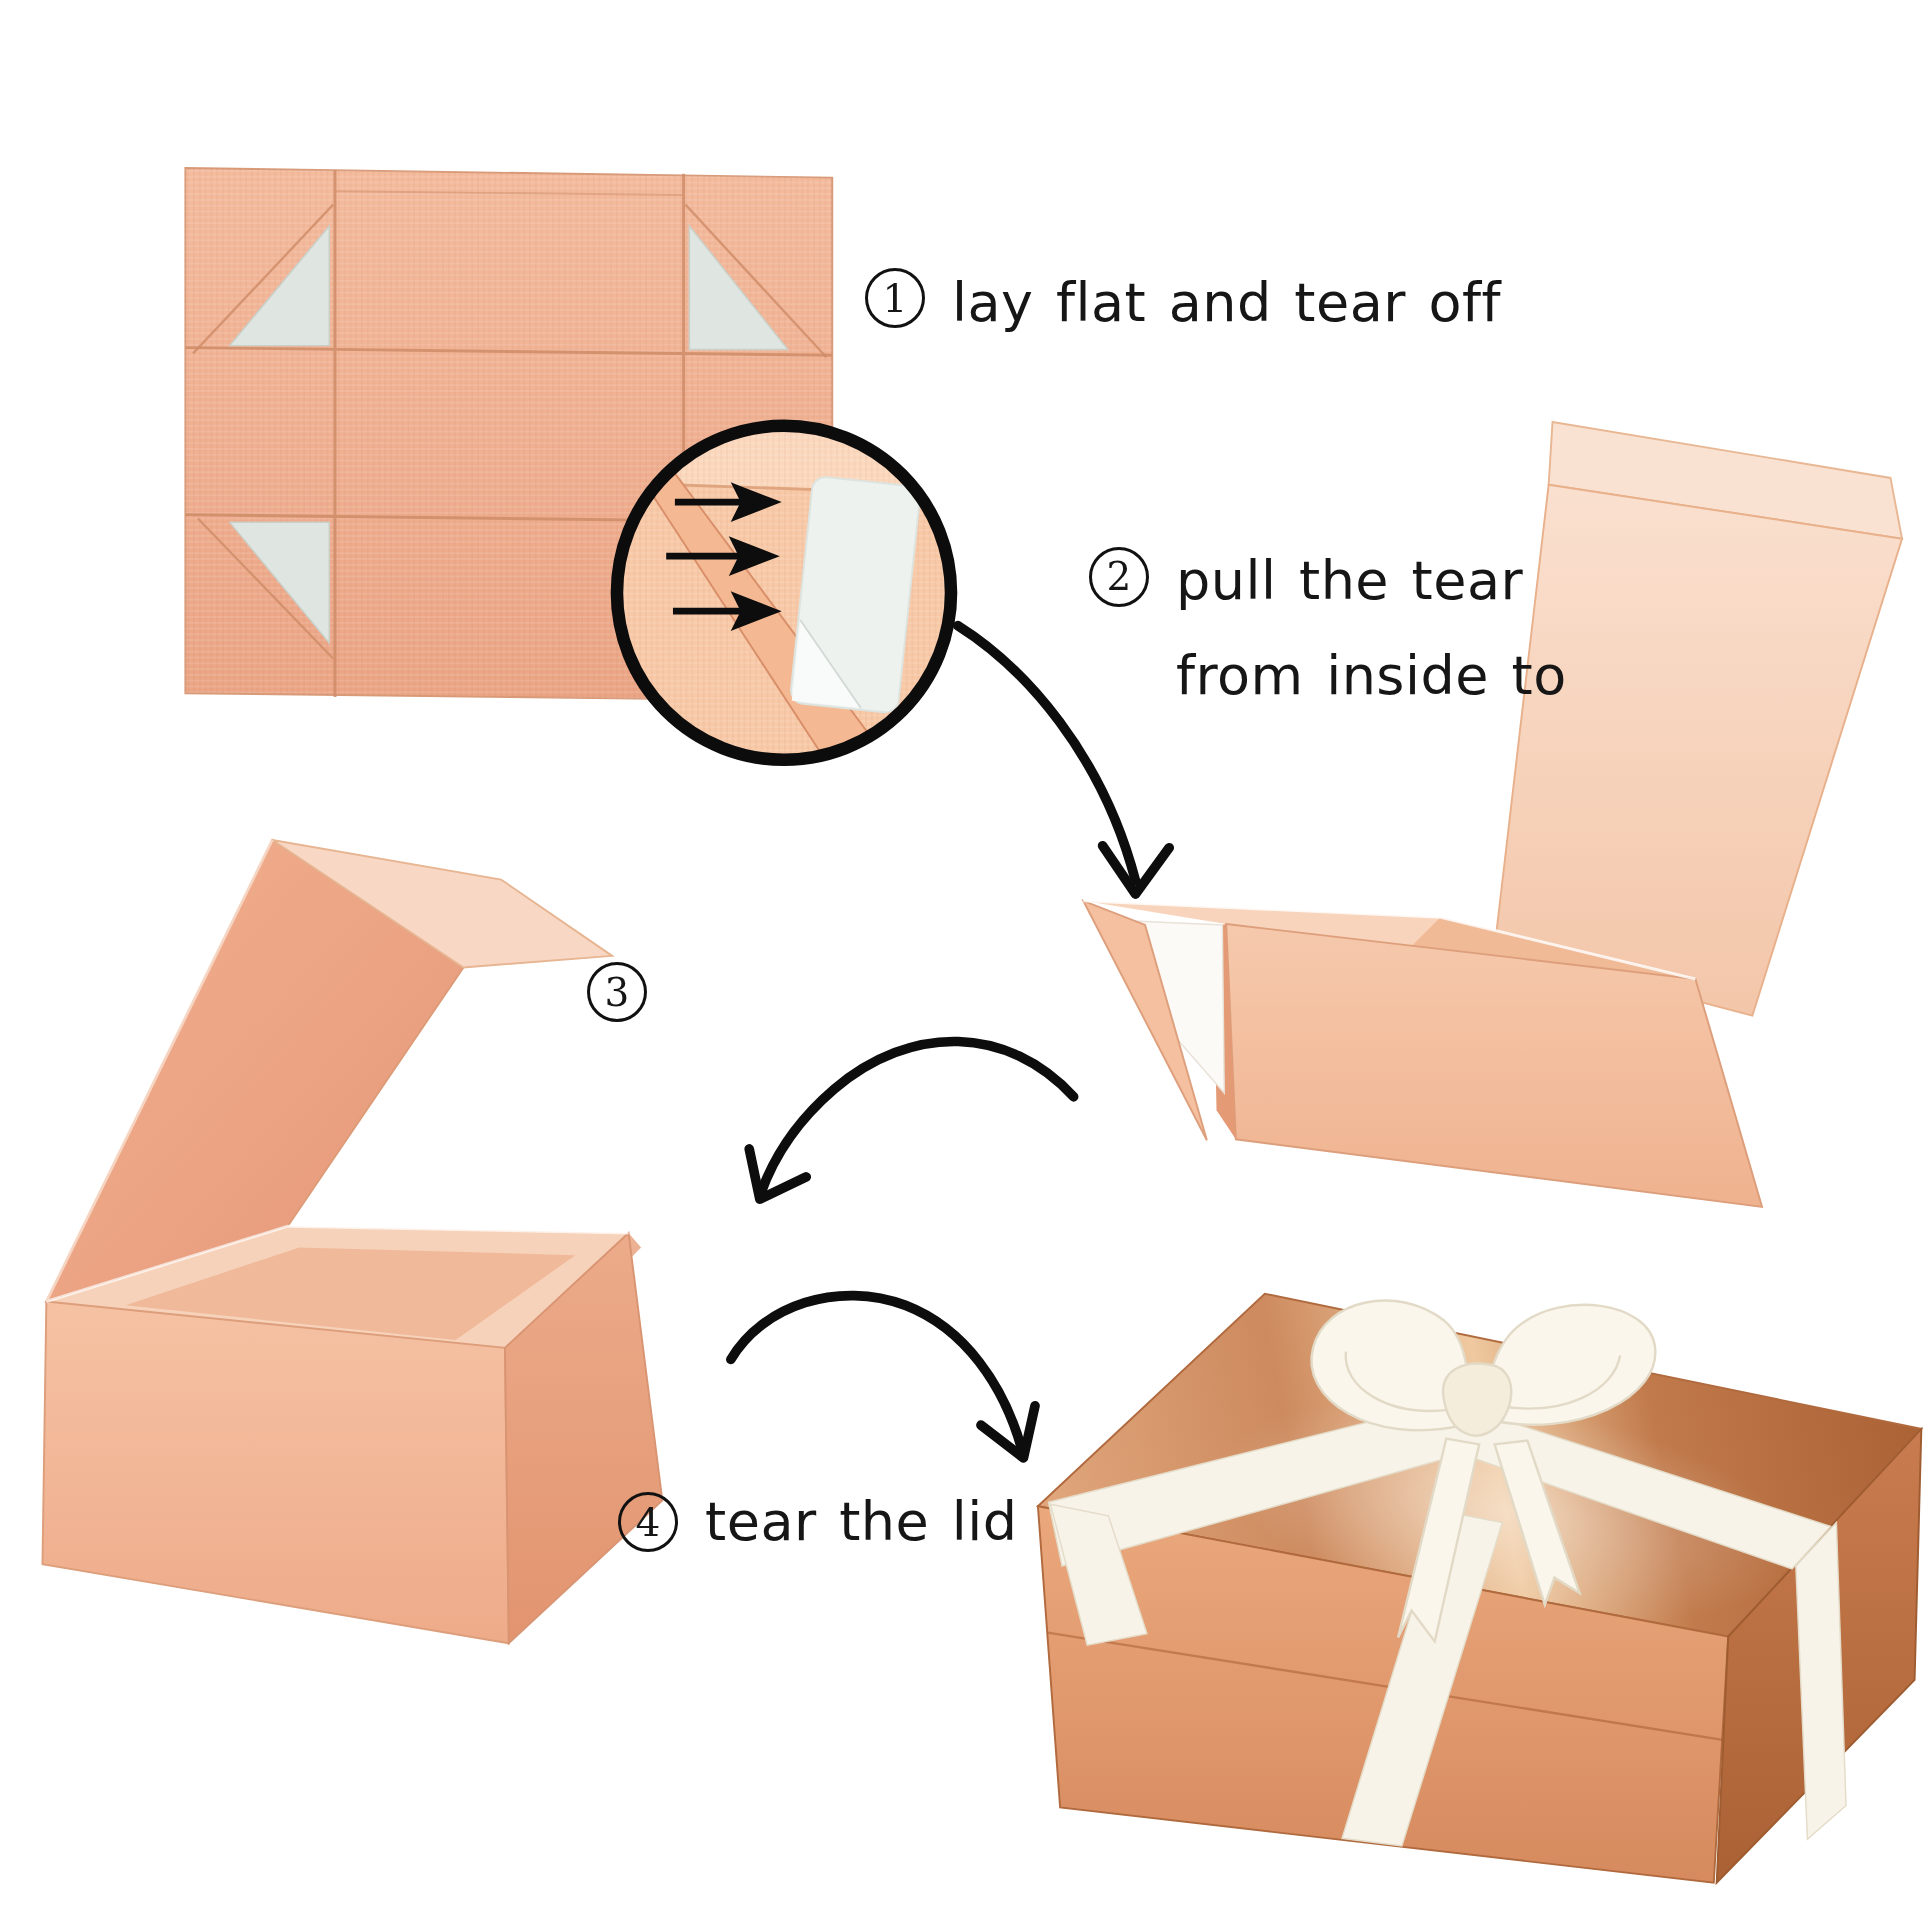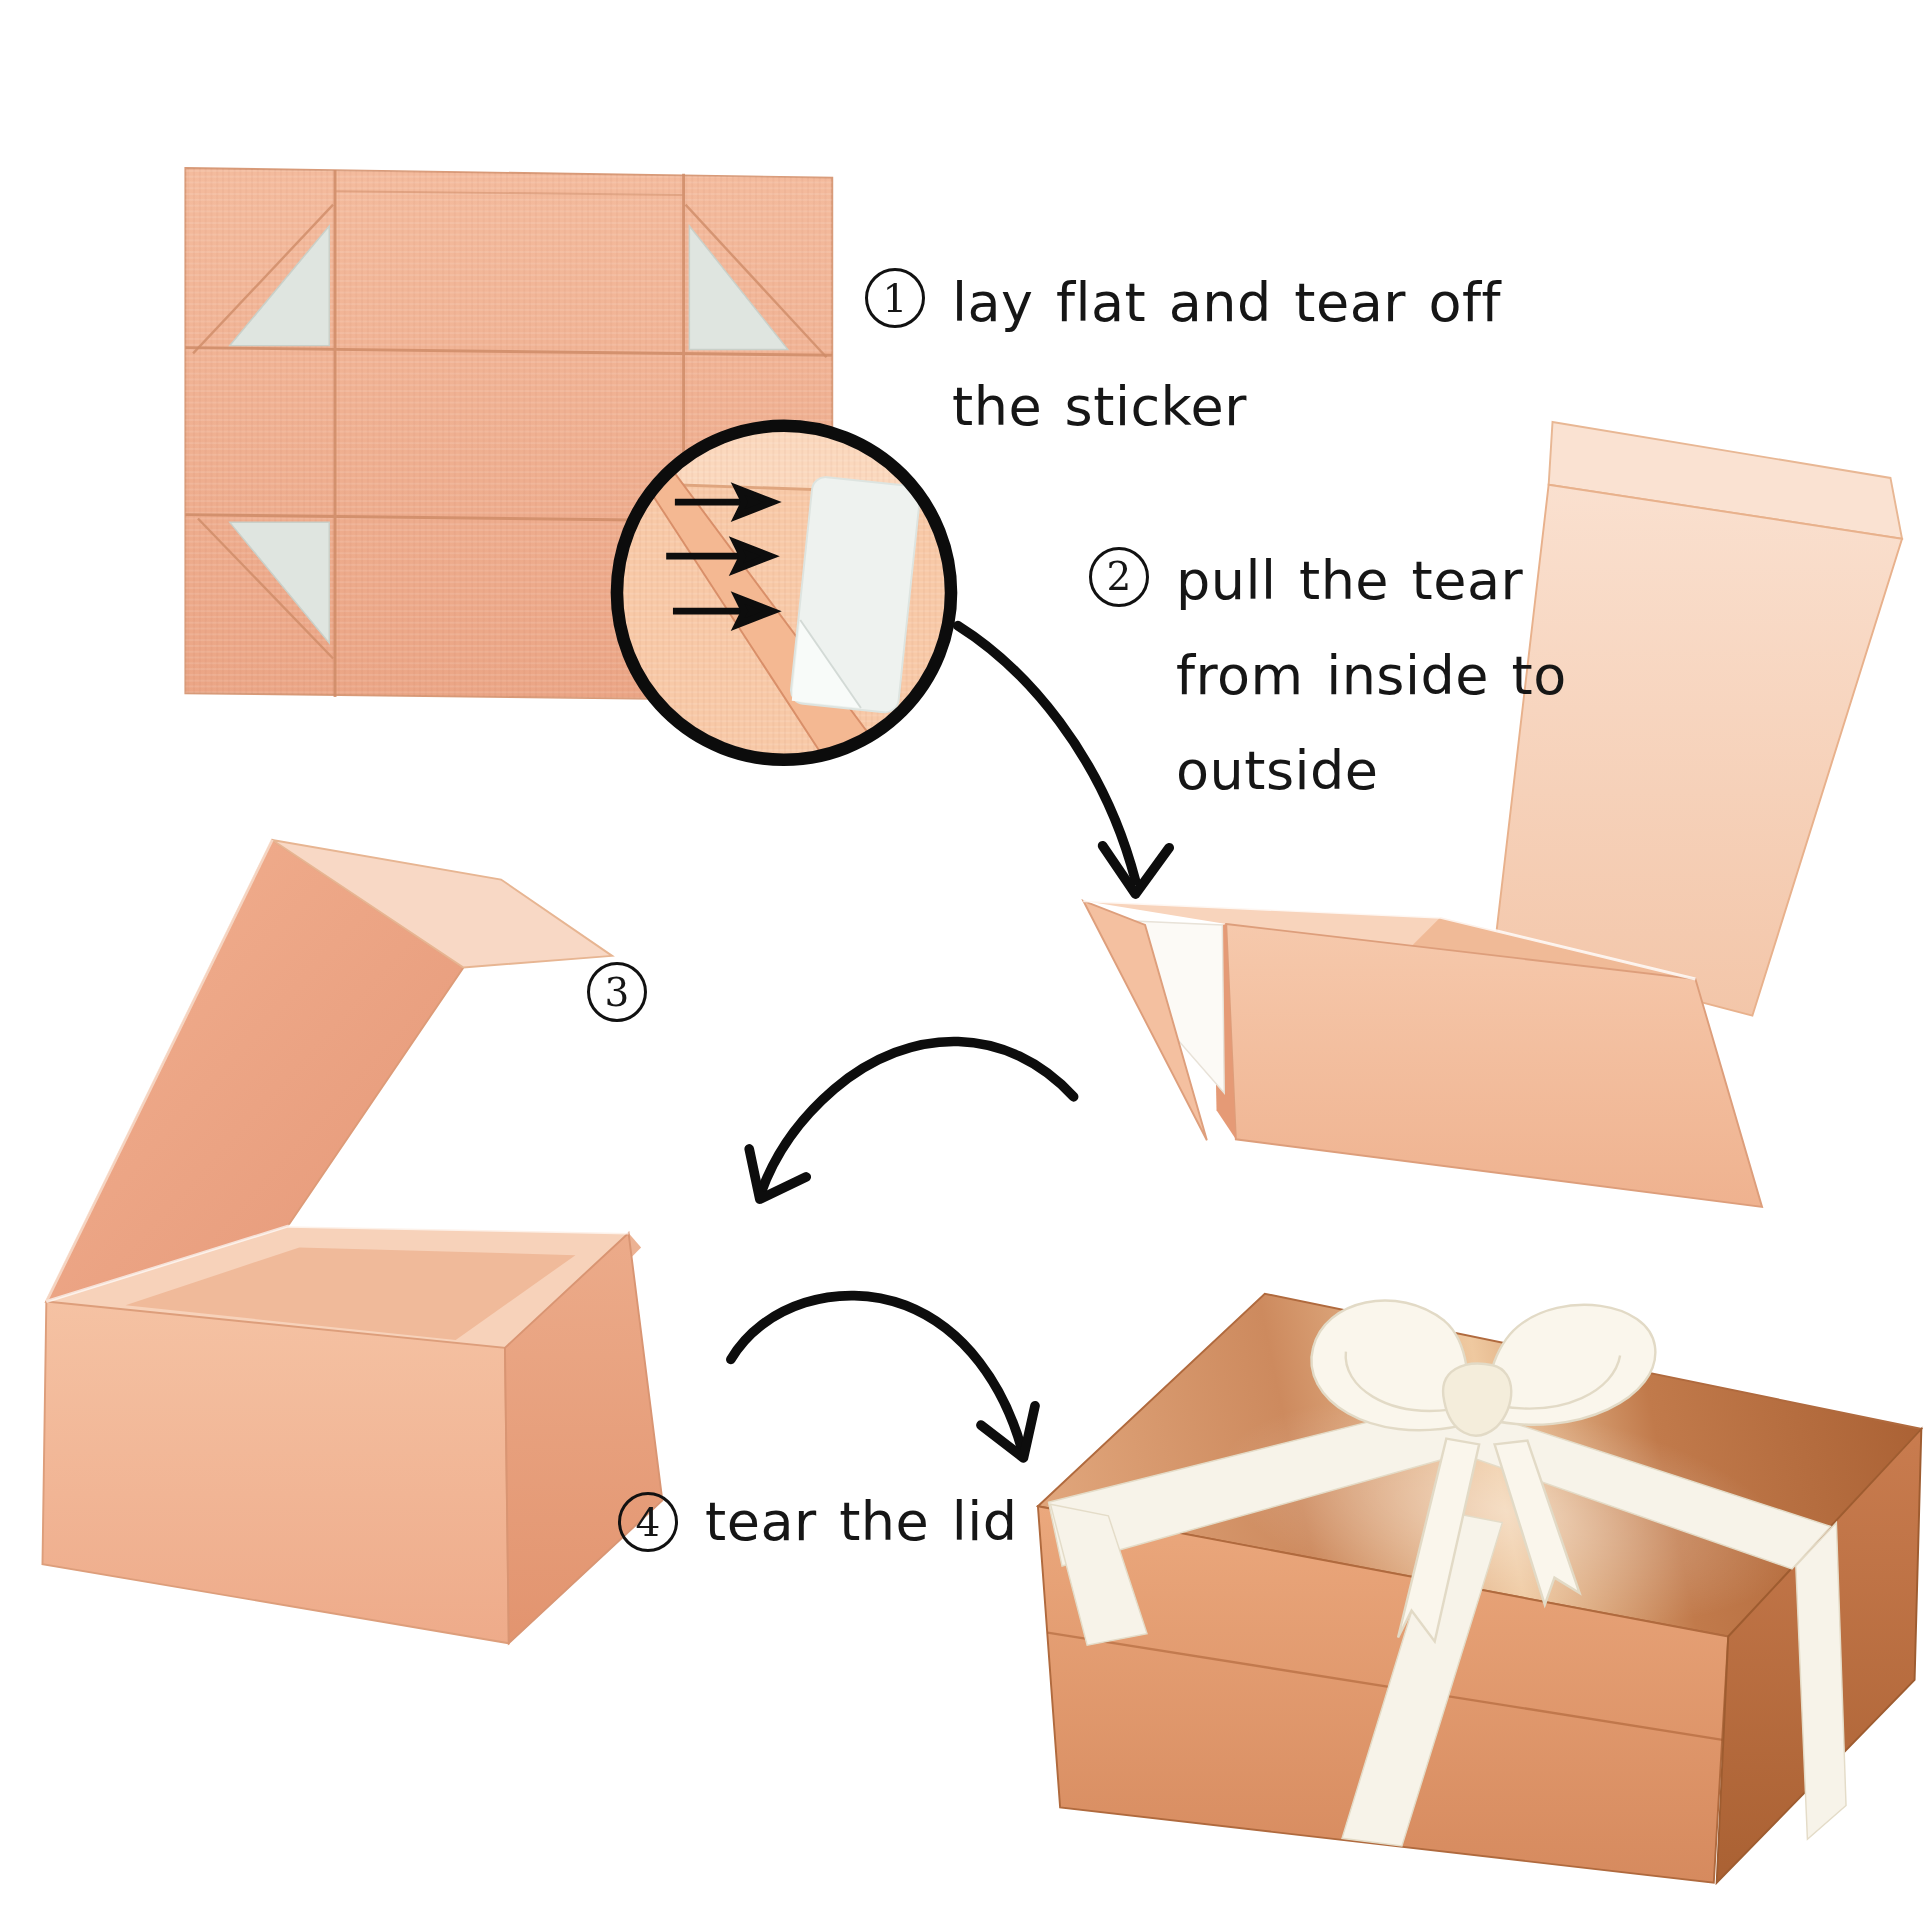--- a/index.html
+++ b/index.html
@@ -189,30 +189,28 @@
       <path d="M1552 1456 C1620 1468 1672 1440 1678 1404" fill="none"></path>
       <path d="M1496 1452 C1488 1418 1518 1408 1546 1414 C1572 1420 1570 1458 1550 1478 C1526 1498 1502 1482 1496 1452 Z" fill="#f4eddb"></path>
     </g>
   </g>
 </svg>
 
   <div class="step step1">
     <span class="num">1</span>
     <div class="lines">
       <span>lay flat and tear off</span>
-      <span>the sticker</span>
     </div>
   </div>
 
   <div class="step step2">
     <span class="num">2</span>
     <div class="lines">
       <span>pull the tear</span>
       <span>from inside to</span>
-      <span>outside</span>
     </div>
   </div>
 
   <div class="step step3">
     <span class="num">3</span>
   </div>
 
   <div class="step step4">
     <span class="num">4</span>
     <div class="lines">

